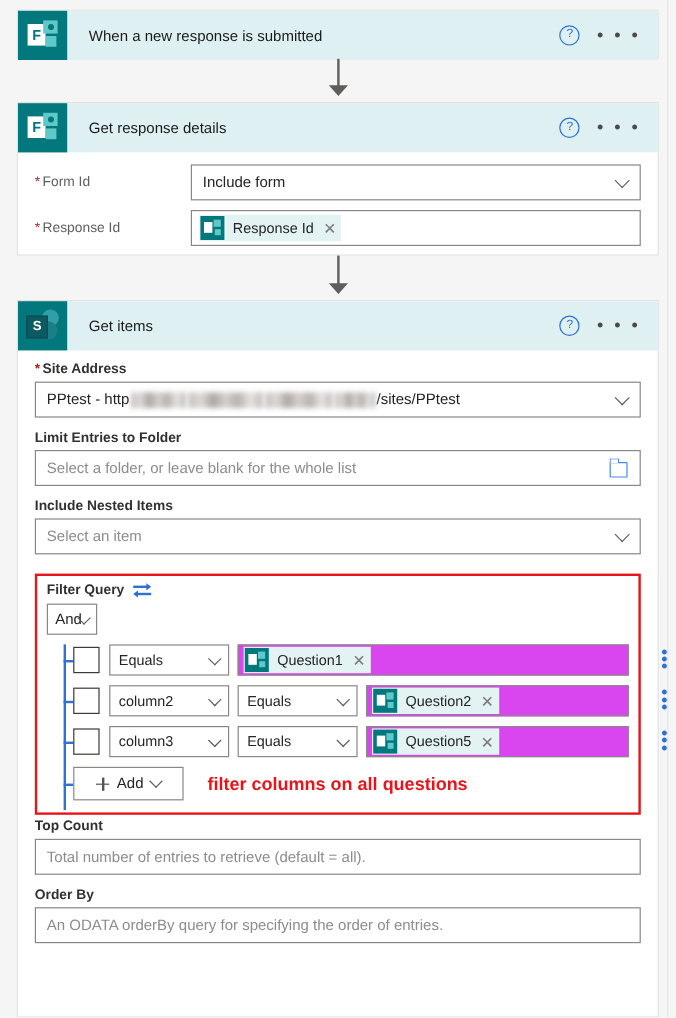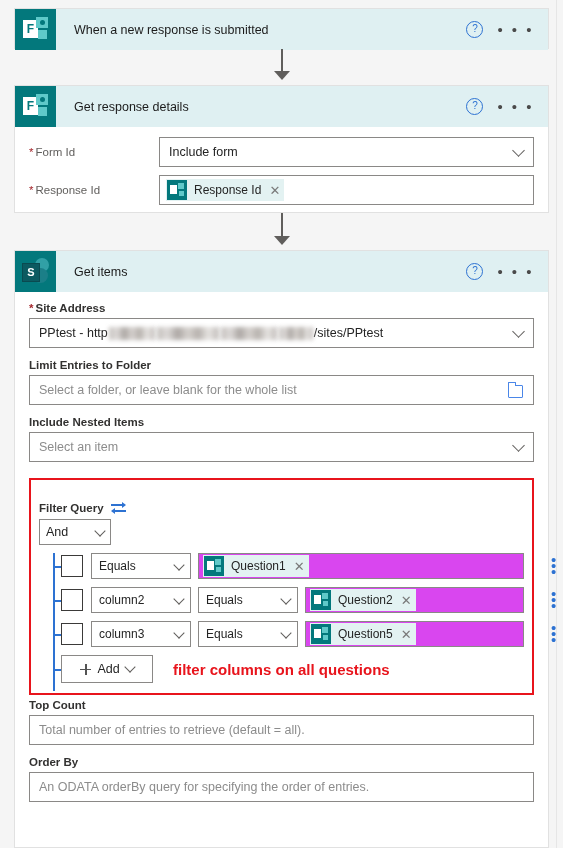--- a/index.html
+++ b/index.html
@@ -220,21 +220,21 @@
     vertical-align: -2px;
     background: linear-gradient(90deg,#b9b4b0,#d8d4d2,#9e9894,#cfcac6,#aaa49f,#e3e0dd,#b4aeab);
     filter: blur(2.2px);
     opacity: .85;
   }
 
   
   .fq-wrap {
     position: relative;
     border: 2.5px solid #e8141c;
-    padding: 22px 8px 10px 8px;
+    padding: 6px 8px 10px 8px;
     margin-top: 16px;
     margin-bottom: 4px;
     box-sizing: border-box;
   }
   .fq-head { display:flex; align-items:center; gap:7px; margin-bottom:5px; }
   .fq-title { font-size:11.5px; font-weight:bold; color:#323130; }
   .swap-ic { position:relative; width:15px; height:12px; }
   .swap-ic .ln { position:absolute; height:1.6px; background:#2d72d2; }
   .swap-ic .ln1 { top:2px; left:0; width:13px; }
   .swap-ic .ln2 { top:8px; left:2px; width:13px; }
@@ -243,21 +243,21 @@
     width:0;height:0;border-top:3px solid transparent;
     border-bottom:3px solid transparent;border-left:4px solid #2d72d2;
   }
   .swap-ic .hd2 {
     position:absolute; top:5.5px; left:0;
     width:0;height:0;border-top:3px solid transparent;
     border-bottom:3px solid transparent;border-right:4px solid #2d72d2;
   }
 
   .andbox {
-    width: 72px; height: 26px;
+    width: 42px; height: 26px;
     border: 1px solid #8a8886;
     background: #fff;
     display: flex; align-items: center;
     padding: 0 6px;
     font-size: 12.5px; color: #242424;
     box-sizing: border-box;
     position: relative;
     z-index: 2;
   }
   .andbox .chev { right: 6px; width:7px;height:7px; margin-top:-5px;}

